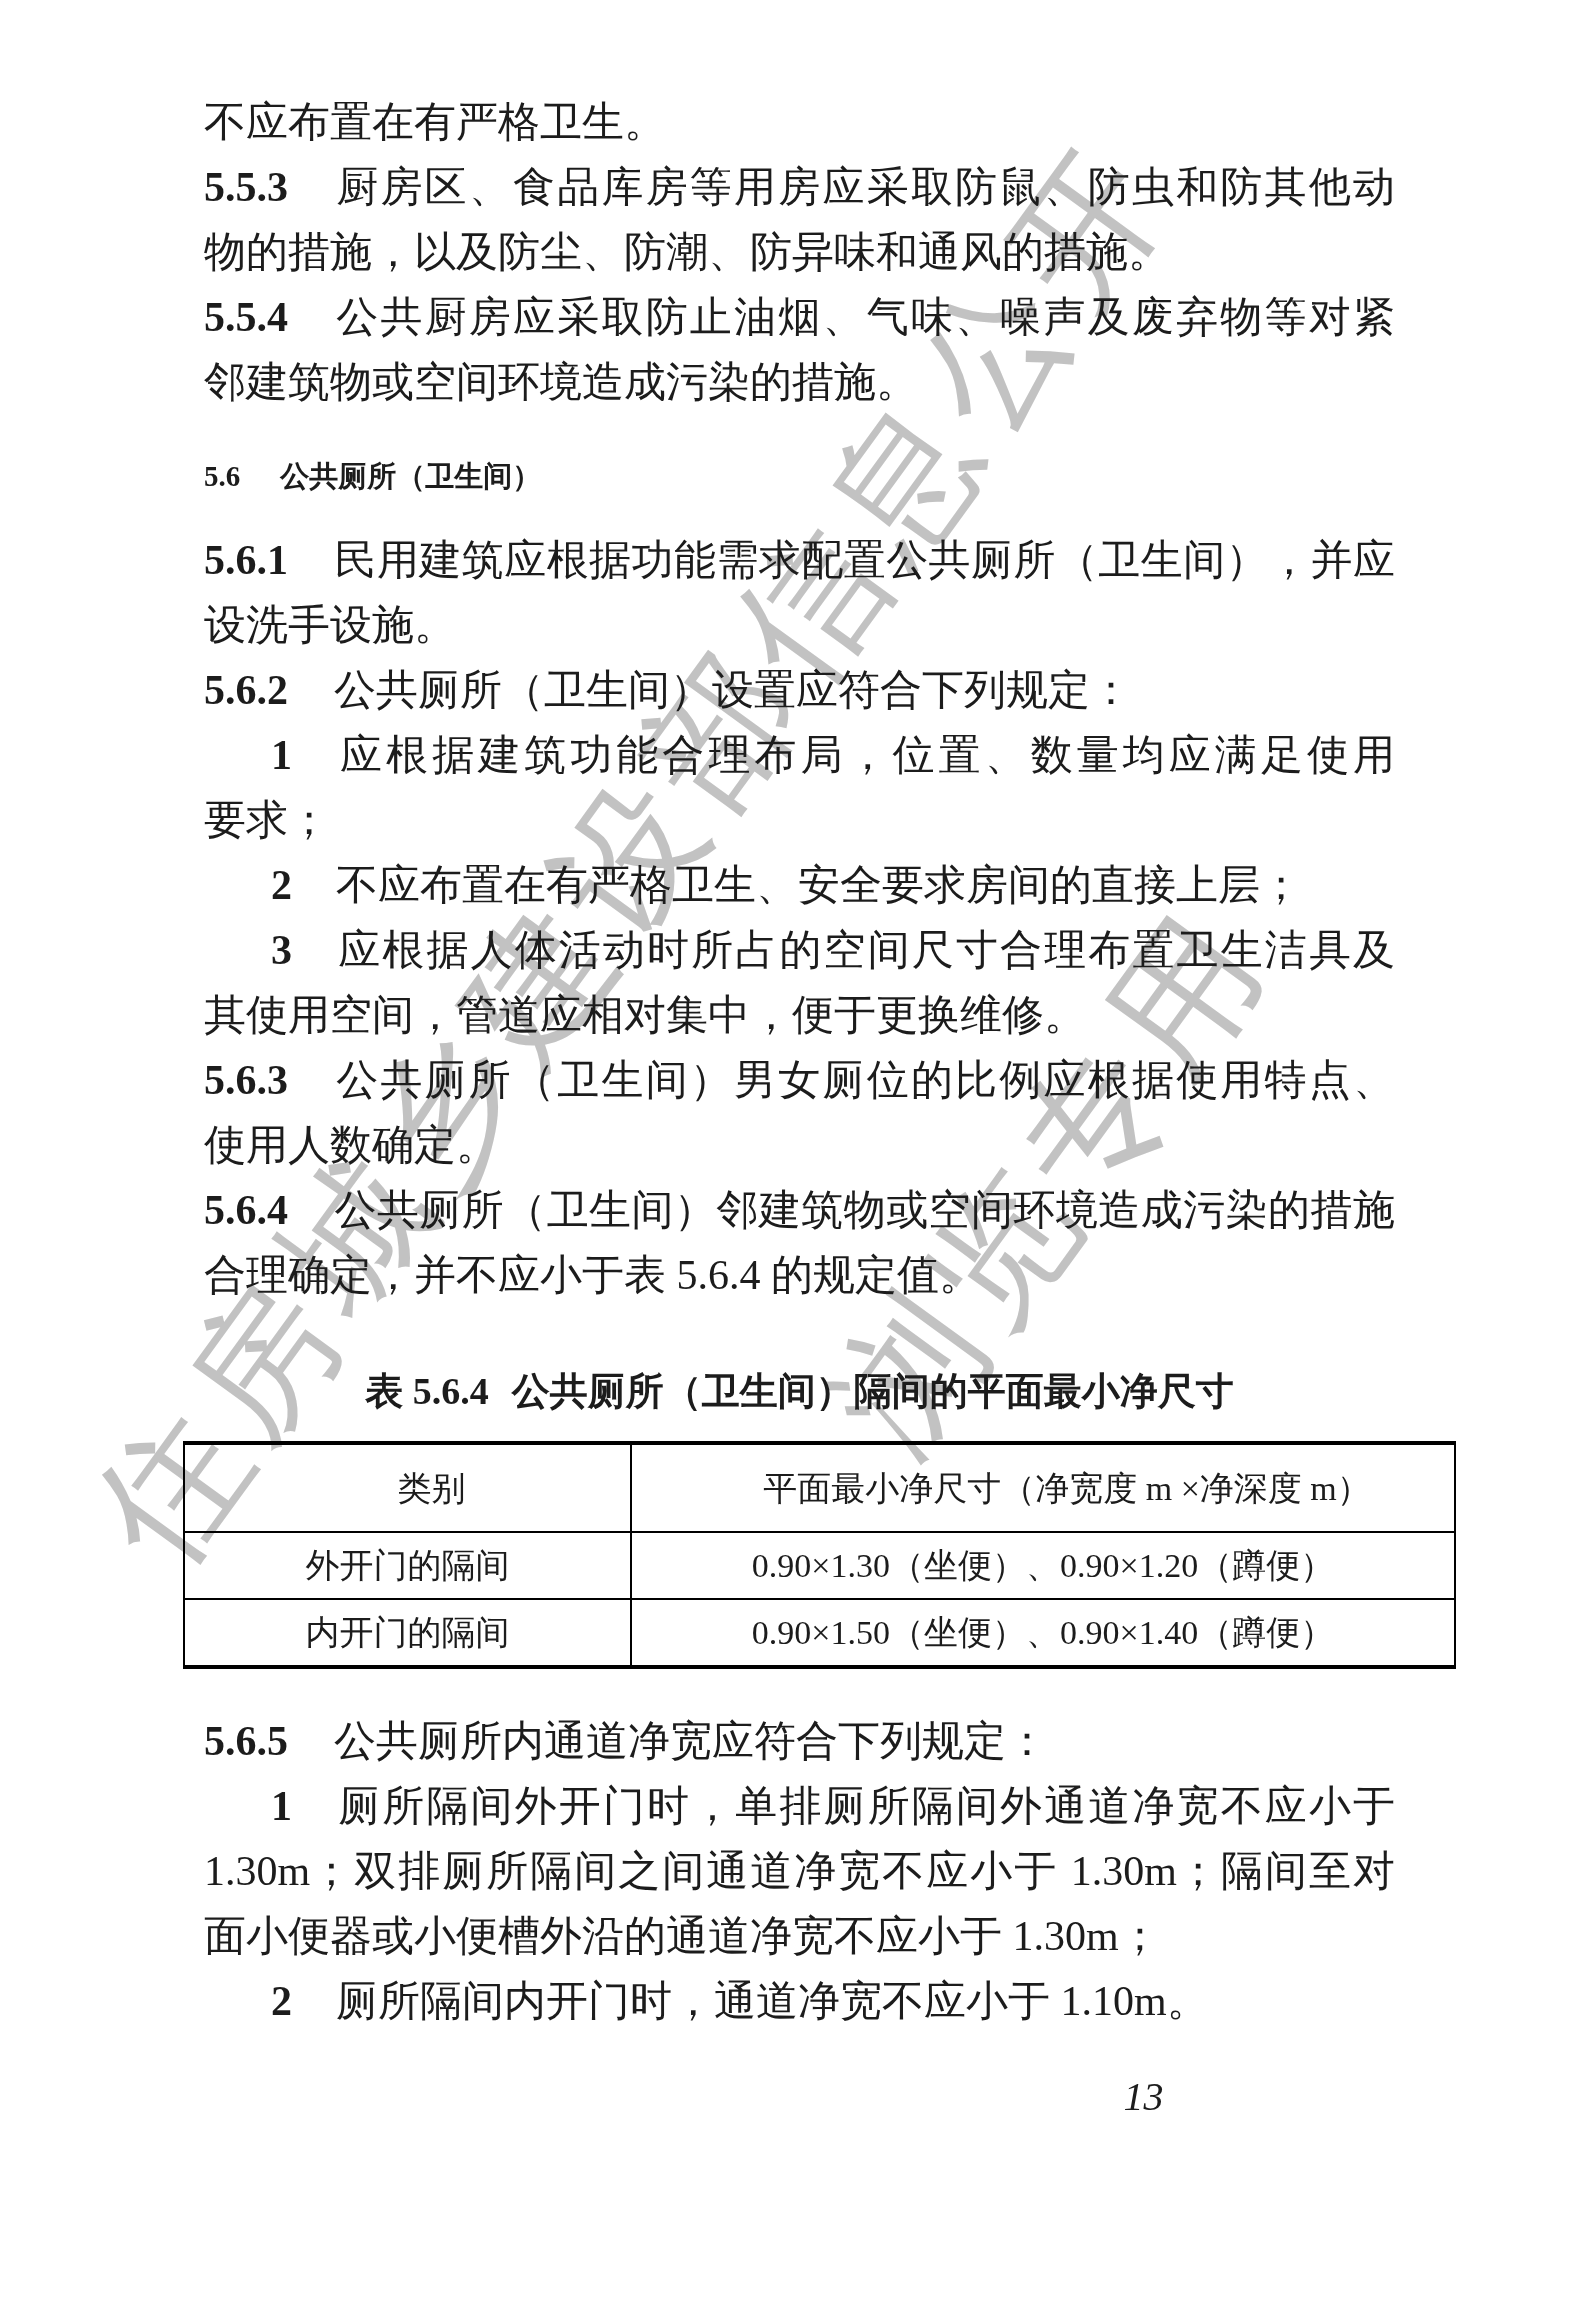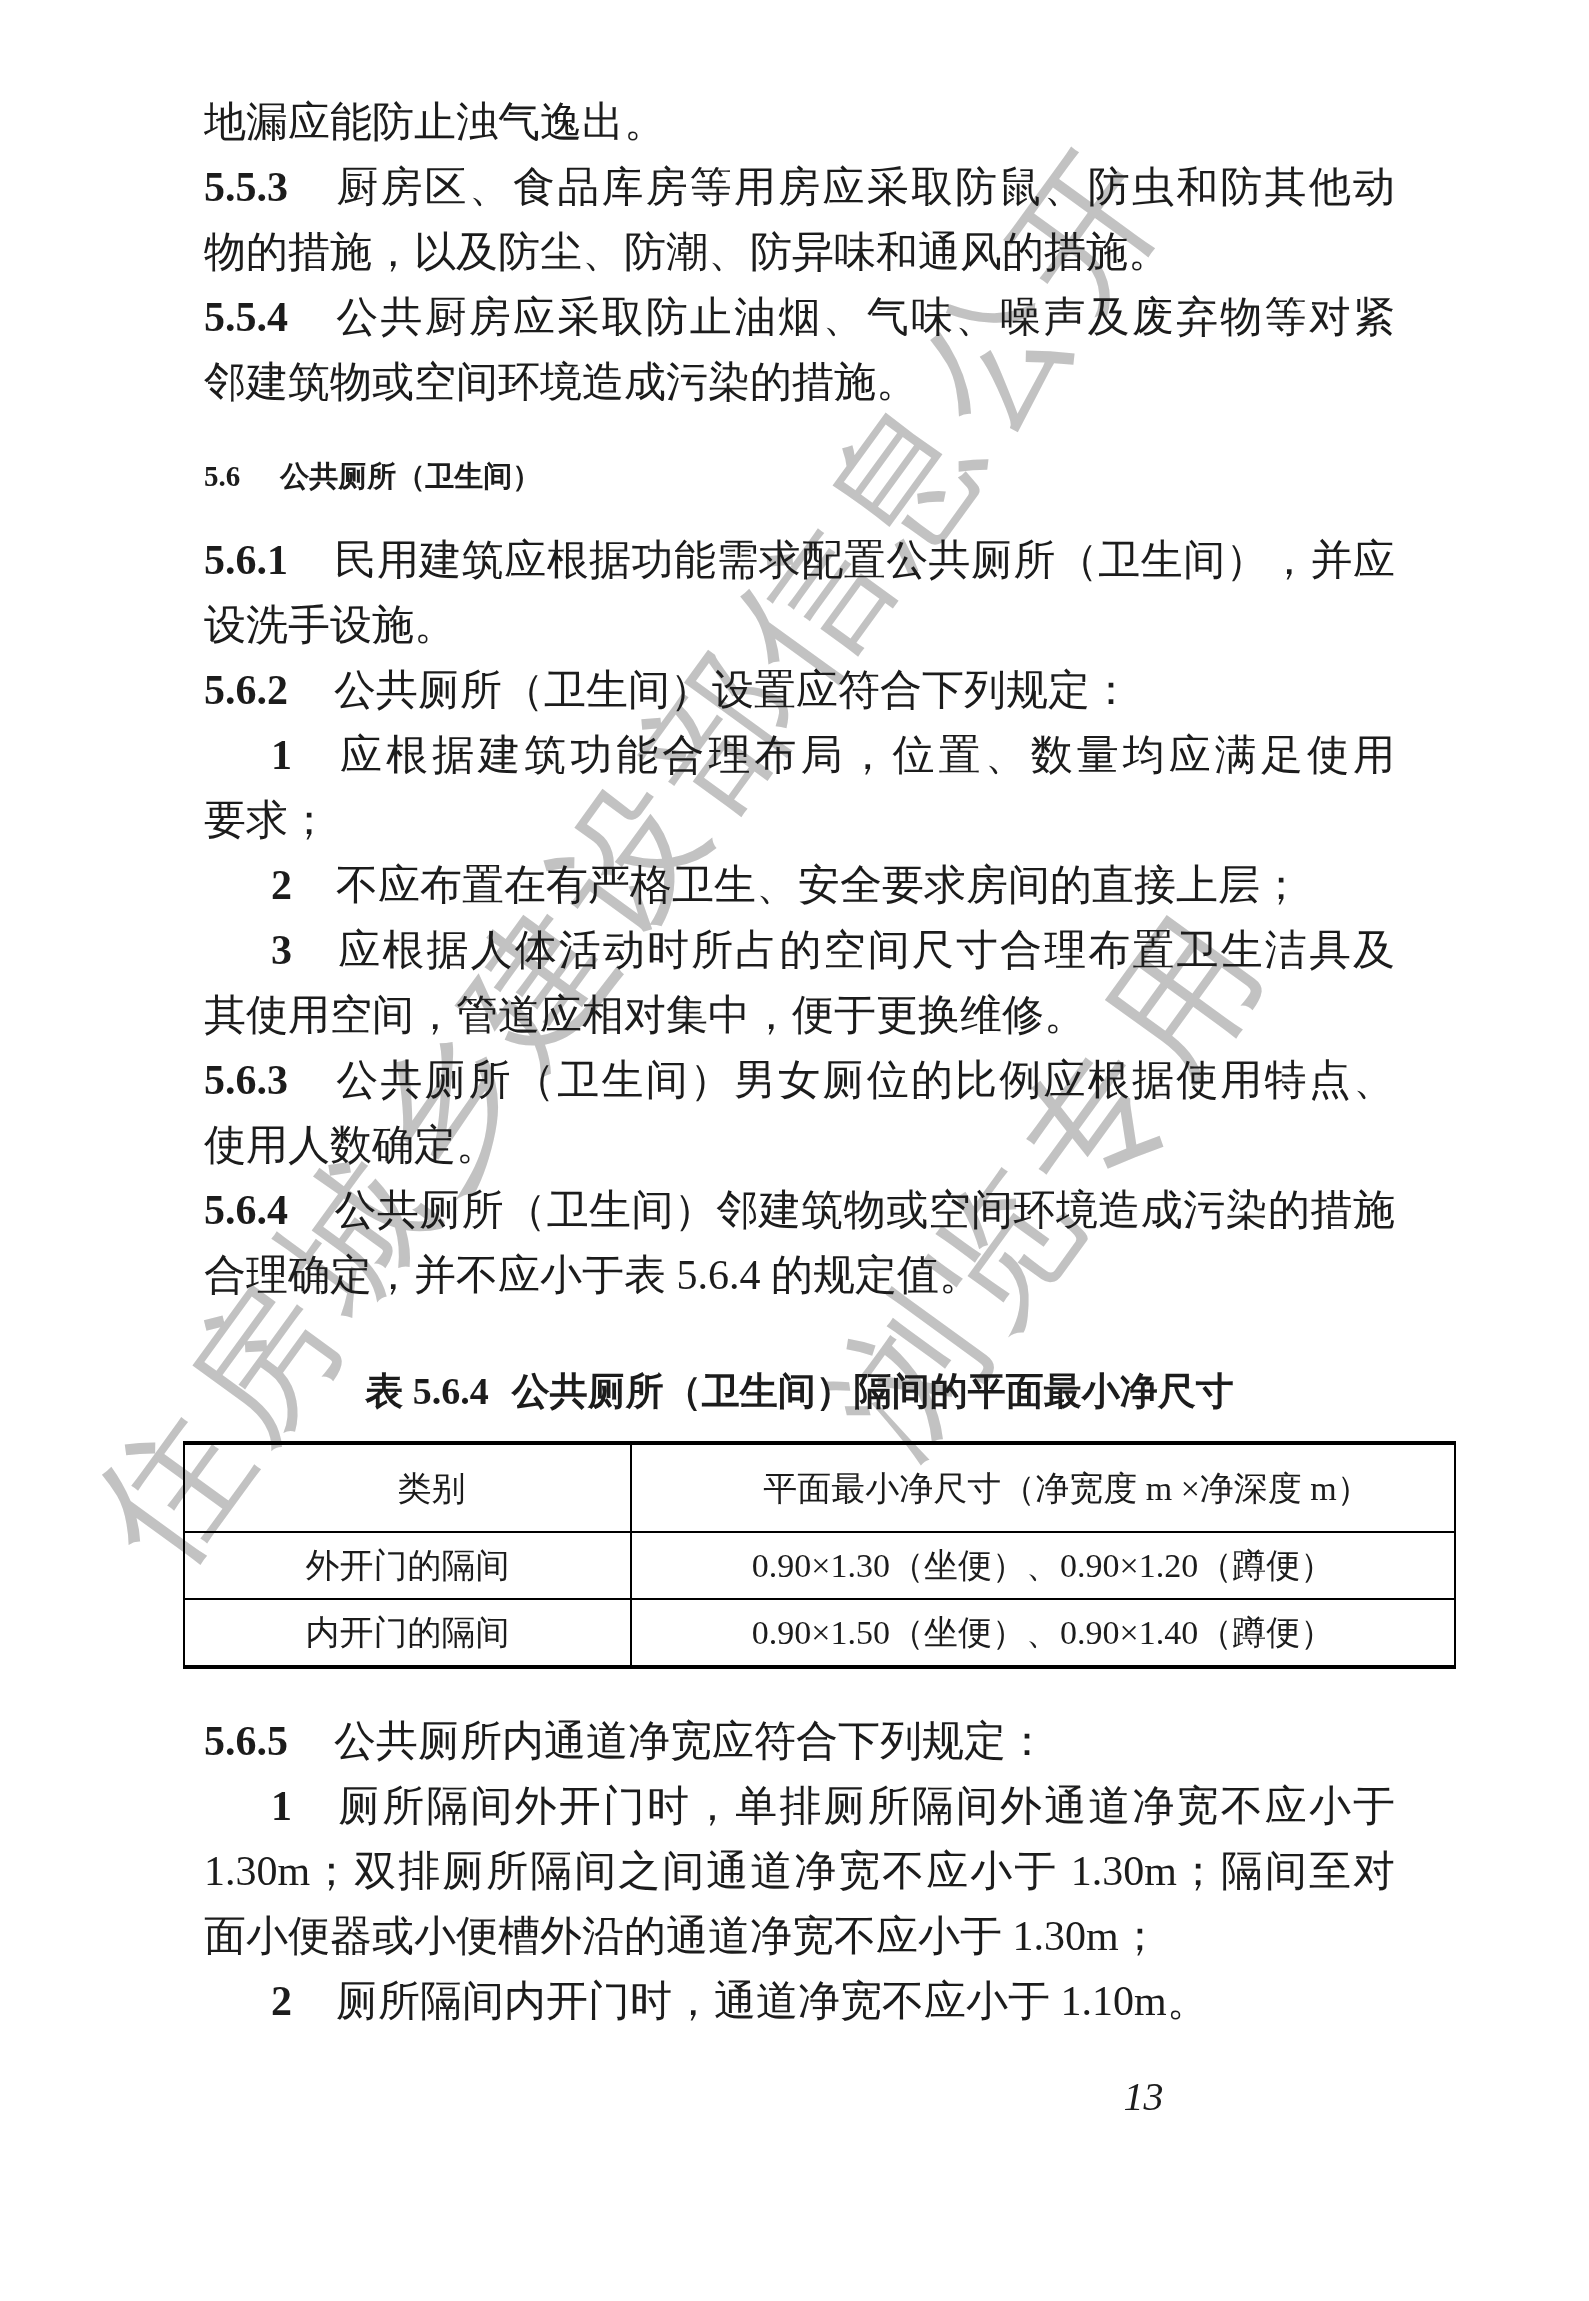--- a/index.html
+++ b/index.html
@@ -100,21 +100,21 @@
 <body>
 
 <div class="page">
 
   <div class="watermark wm1">住房城乡建设部信息公开</div>
   <div class="watermark wm2">浏览专用</div>
 
   <div class="content">
 
     <div id="body-a">
-        <div class="bodyline cont"><span class="linetext">地漏应能防止浊气逸出。</span></div>
+        <div class="bodyline cont"><span class="linetext">不应布置在有严格卫生。</span></div>
         <div class="bodyline clause fill"><span class="linenum">5.5.3</span><span class="linetext">厨房区、食品库房等用房应采取防鼠、防虫和防其他动</span></div>
         <div class="bodyline cont"><span class="linetext">物的措施，以及防尘、防潮、防异味和通风的措施。</span></div>
         <div class="bodyline clause fill"><span class="linenum">5.5.4</span><span class="linetext">公共厨房应采取防止油烟、气味、噪声及废弃物等对紧</span></div>
         <div class="bodyline cont"><span class="linetext">邻建筑物或空间环境造成污染的措施。</span></div>
       </div>
 
     <div class="sec-heading">
       <span class="sec-num">5.6</span><span>公共厕所（卫生间）</span>
     </div>
 

